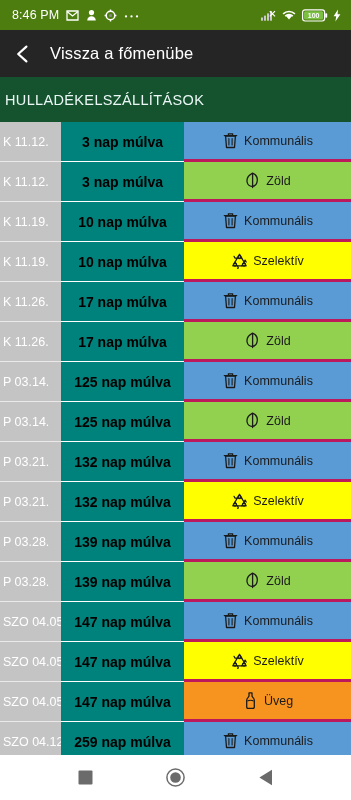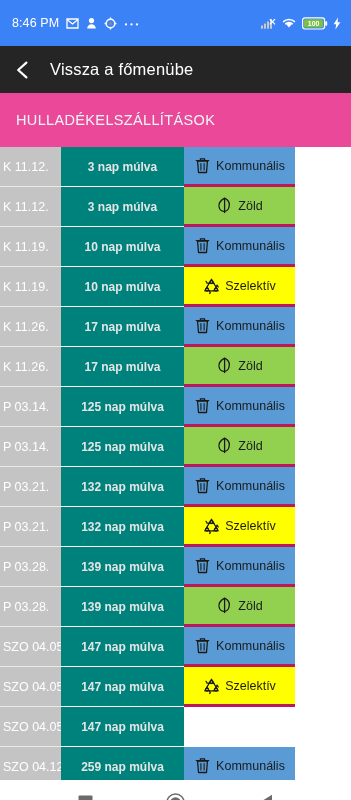--- a/index.html
+++ b/index.html
@@ -4,63 +4,63 @@
 <style>
   * { margin:0; padding:0; box-sizing:border-box; }
   html,body {
     width:351px; height:800px; overflow:hidden;
     background:#ffffff;
     font-family:"Liberation Sans", sans-serif;
   }
 
   
   #status-bar{
-    height:46px; background:#3b82f6; color:#ffffff;
+    height:30px; background:#4d7c0f; color:#ffffff;
     display:flex; align-items:center; justify-content:space-between;
     padding:0 10px 0 12px; font-size:12.5px;
   }
   #status-left{ display:flex; align-items:center; gap:7px; }
   #status-right{ display:flex; align-items:center; gap:5px; }
   #clock{ font-size:12.5px; letter-spacing:.1px; font-weight:400; }
   .sicon{ display:inline-flex; align-items:center; justify-content:center; }
   .sicon svg{ display:block; }
 
   
   #action-bar{
     height:47px; background:#252525; display:flex; align-items:center;
     padding-left:12px; gap:16px;
   }
   #back-arrow{ width:22px; height:22px; display:flex; align-items:center; justify-content:center; cursor:pointer; }
   #action-title{ color:#ffffff; font-size:16.5px; font-weight:400; letter-spacing:.2px; }
 
   
   #section-header{
-    height:54px; background:#ec4899; display:flex; align-items:center;
-    padding-left:16px;
+    height:45px; background:#14532d; display:flex; align-items:center;
+    padding-left:5px;
   }
   #section-header-label{
     color:#eaf7f6; font-size:14.5px; letter-spacing:.35px; font-weight:400;
   }
 
   
   #table-wrap{
     height:633px; overflow:hidden; position:relative; background:#ffffff;
   }
-  .row{ display:flex; height:40px; width:295px; }
+  .row{ display:flex; height:40px; width:351px; }
   .c-date{
     width:70px; background:#c4c4c4; color:#ffffff;
     display:flex; align-items:center; font-size:12.5px;
     padding-left:3px; white-space:nowrap; overflow:hidden;
     border-bottom:1px solid #e9e9e9;
     margin-left:-9px; padding-left:12px;
   }
   .c-days{
-    width:123px; background:#00827c; color:#e5e5e5;
+    width:123px; background:#00827c; color:#000000;
     display:flex; align-items:center; justify-content:center;
-    font-size:12px; font-weight:bold; white-space:nowrap;
+    font-size:14px; font-weight:bold; white-space:nowrap;
     border-bottom:1px solid #ffffff;
   }
   .c-type{
     flex:1; display:flex; align-items:center; justify-content:center;
     gap:5px; font-size:12.5px; color:#1b1b1b; white-space:nowrap;
     border-bottom:3px solid #be185d;
   }
   .c-type .tlabel{ font-size:12.5px; }
   .ticon{ width:17px; height:17px; display:inline-flex; align-items:center; justify-content:center; }
   .ticon svg{ display:block; }
@@ -373,20 +373,29 @@
             <circle cx="13" cy="11.6" r="1.5" fill="none" stroke="#1b1b1b" stroke-width="1.2"></circle>
             <circle cx="8.5" cy="4.1" r="1.5" fill="none" stroke="#1b1b1b" stroke-width="1.2"></circle>
           </svg>
         </span>
         <span class="tlabel">Szelektív</span>
       </div>
     </div>
     <div class="row">
       <div class="c-date">SZO 04.05.</div>
       <div class="c-days">147 nap múlva</div>
+      <div class="c-type" style="background: rgb(247, 148, 32);">
+        <span class="ticon">
+          <svg width="13" height="17" viewBox="0 0 13 17">
+            <path d="M5 0.9h3v3.1c0 1 2.3 2.2 2.3 4.2v6.9c0 0.9-0.6 1.4-1.4 1.4H4.1c-0.8 0-1.4-0.5-1.4-1.4V8.2C2.7 6.2 5 5 5 4z" fill="none" stroke="#1b1b1b" stroke-width="1.3" stroke-linejoin="round"></path>
+            <path d="M3.3 9.1c1.6-1 4.8-1 6.4 0" fill="none" stroke="#1b1b1b" stroke-width="1.1"></path>
+          </svg>
+        </span>
+        <span class="tlabel">Üveg</span>
+      </div>
     </div>
     <div class="row">
       <div class="c-date">SZO 04.12.</div>
       <div class="c-days">259 nap múlva</div>
       <div class="c-type" style="background: rgb(91, 155, 213);">
         <span class="ticon">
           <svg width="15" height="17" viewBox="0 0 15 17">
             <path d="M1.3 3.6h12.4" stroke="#1b1b1b" stroke-width="1.3" stroke-linecap="round"></path>
             <path d="M5.4 3.4V1.9h4.2v1.5" fill="none" stroke="#1b1b1b" stroke-width="1.2"></path>
             <path d="M2.6 4.2h9.8l-0.9 11.3H3.5z" fill="none" stroke="#1b1b1b" stroke-width="1.3" stroke-linejoin="round"></path>

